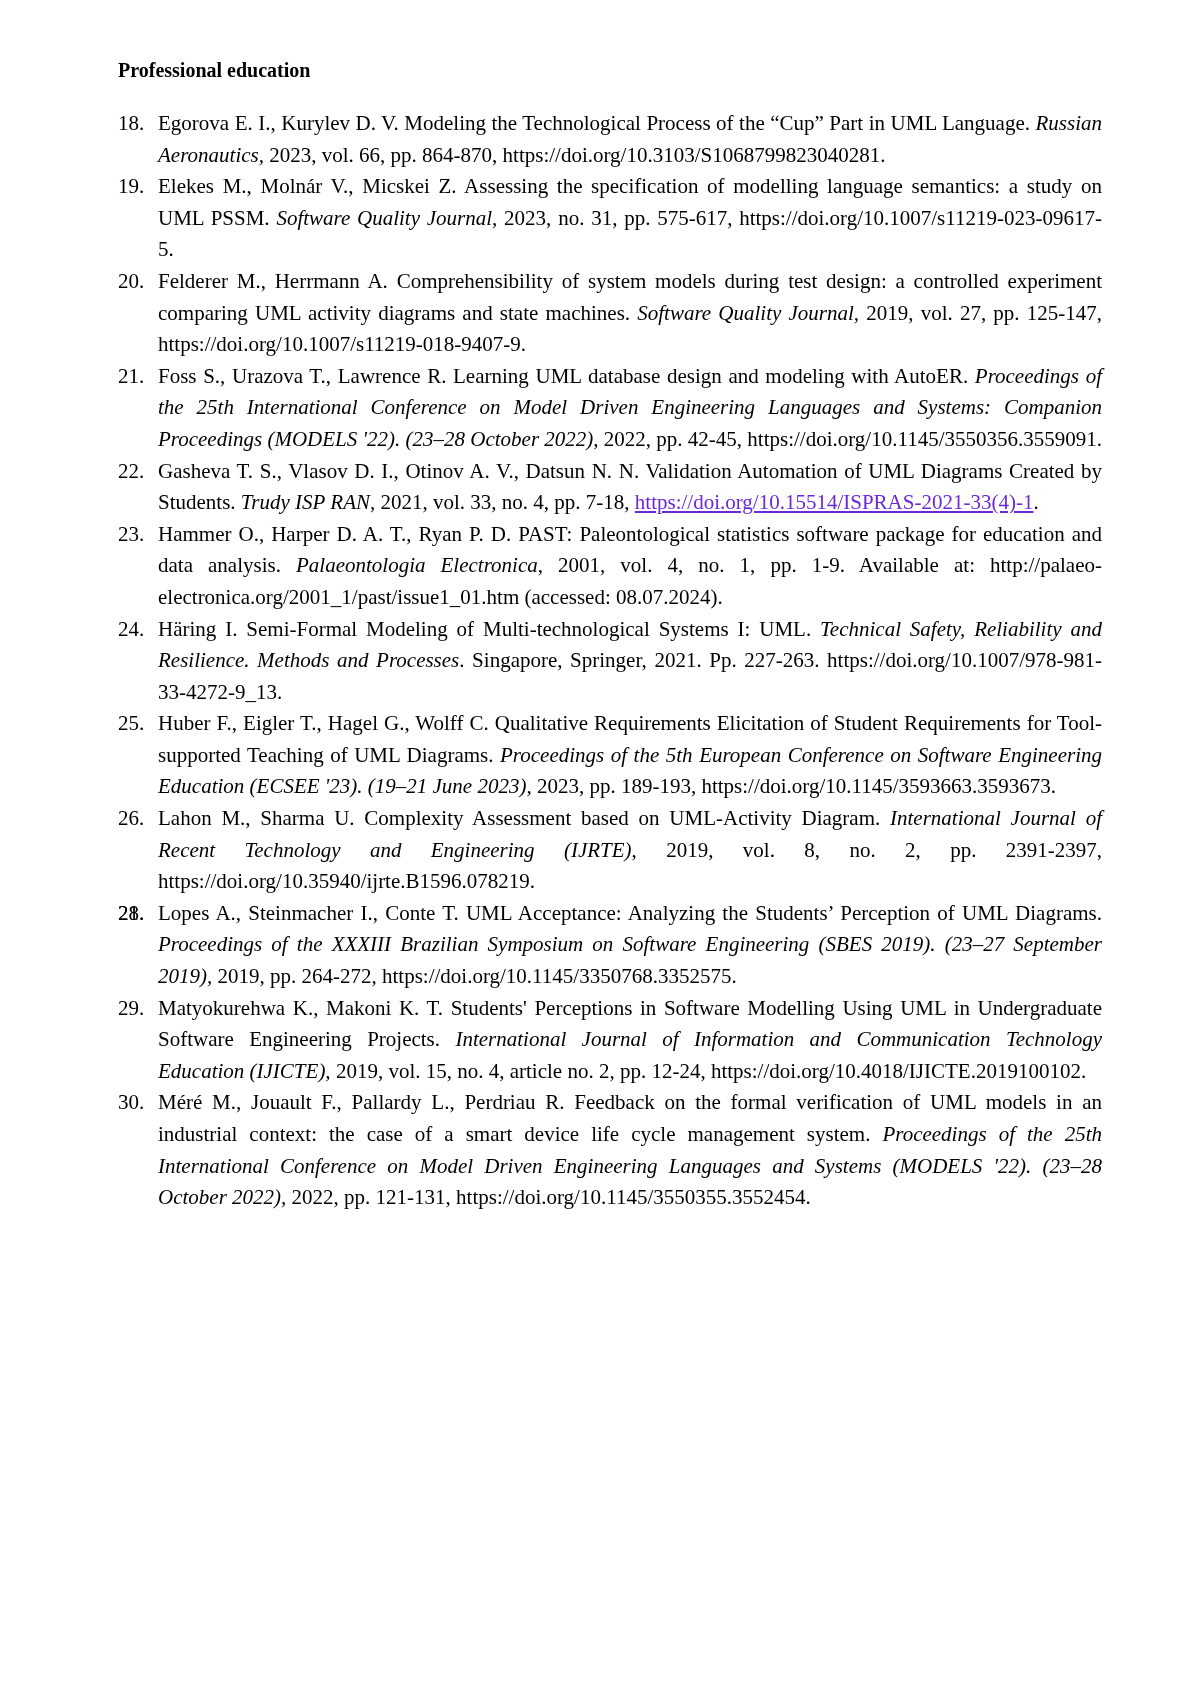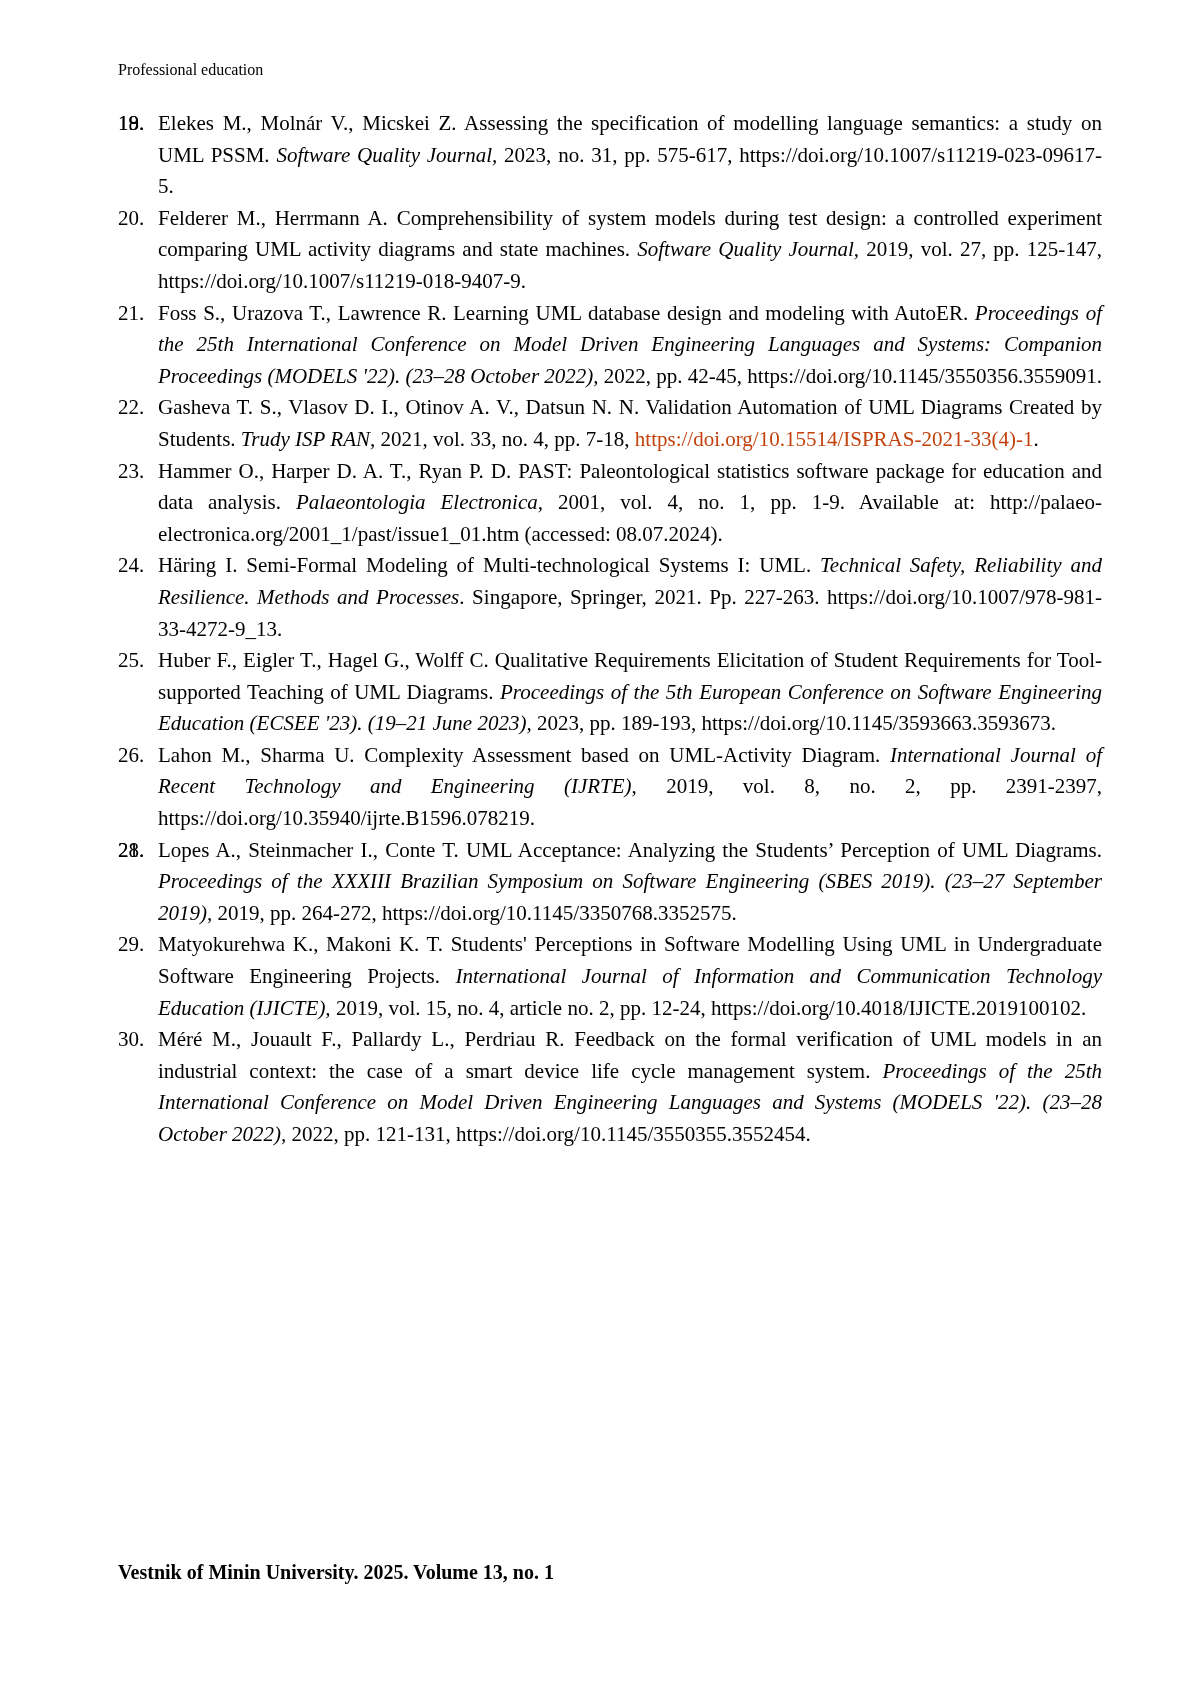--- a/index.html
+++ b/index.html
@@ -15,22 +15,22 @@
     color: #000000;
   }
   .page {
     position: absolute;
     inset: 0;
     box-sizing: border-box;
     padding: 58px 98px 0 118px;
     background: #ffffff;
   }
   .running-header {
-    font-weight: normal;
-    font-size: 16px;
+    font-weight: bold;
+    font-size: 20px;
     line-height: 24px;
   }
   .refs {
     list-style: none;
     margin: 26px 0 8px 0;
     padding: 0;
     font-size: 21px;
     line-height: 31.6px;
   }
   .ref {
@@ -42,48 +42,48 @@
   .ref-num {
     position: absolute;
     left: 0;
     top: 0;
     width: 36px;
   }
   .seg-normal { font-style: normal; }
   .seg-italic { font-style: italic; }
   .seg-link {
     font-style: normal;
-    color: #c2410c;
+    text-decoration: underline;
+    color: #6d28d9;
     cursor: pointer;
   }
   .running-footer {
     position: absolute;
     left: 118px;
     top: 1560px;
     font-weight: bold;
     font-size: 20px;
     line-height: 24px;
   }
 </style>
 </head>
 <body>
 
 <div class="page">
   <div class="running-header">Professional education</div>
 
   <ol class="refs">
-      <li class="ref"><span class="ref-num">18.</span></li>
+      <li class="ref"><span class="ref-num">18.</span><span class="ref-text"><span class="seg-normal">Egorova E. I., Kurylev D. V. Modeling the Technological Process of the “Cup” Part in UML Language. </span><span class="seg-italic">Russian Aeronautics,</span><span class="seg-normal"> 2023, vol. 66, pp. 864-870, https://doi.org/10.3103/S1068799823040281.</span></span></li>
       <li class="ref"><span class="ref-num">19.</span><span class="ref-text"><span class="seg-normal">Elekes M., Molnár V., Micskei Z. Assessing the specification of modelling language semantics: a study on UML PSSM. </span><span class="seg-italic">Software Quality Journal,</span><span class="seg-normal"> 2023, no. 31, pp. 575-617, https://doi.org/10.1007/s11219-023-09617-5.</span></span></li>
       <li class="ref"><span class="ref-num">20.</span><span class="ref-text"><span class="seg-normal">Felderer M., Herrmann A. Comprehensibility of system models during test design: a controlled experiment comparing UML activity diagrams and state machines. </span><span class="seg-italic">Software Quality Journal,</span><span class="seg-normal"> 2019, vol. 27, pp. 125-147, https://doi.org/10.1007/s11219-018-9407-9.</span></span></li>
       <li class="ref"><span class="ref-num">21.</span><span class="ref-text"><span class="seg-normal">Foss S., Urazova T., Lawrence R. Learning UML database design and modeling with AutoER. </span><span class="seg-italic">Proceedings of the 25th International Conference on Model Driven Engineering Languages and Systems: Companion Proceedings (MODELS '22). (23–28 October 2022),</span><span class="seg-normal"> 2022, pp. 42-45, https://doi.org/10.1145/3550356.3559091.</span></span></li>
       <li class="ref"><span class="ref-num">22.</span><span class="ref-text"><span class="seg-normal">Gasheva T. S., Vlasov D. I., Otinov A. V., Datsun N. N. Validation Automation of UML Diagrams Created by Students. </span><span class="seg-italic">Trudy ISP RAN,</span><span class="seg-normal"> 2021, vol. 33, no. 4, pp. 7-18, </span><span class="seg-link">https://doi.org/10.15514/ISPRAS-2021-33(4)-1</span><span class="seg-normal">.</span></span></li>
       <li class="ref"><span class="ref-num">23.</span><span class="ref-text"><span class="seg-normal">Hammer O., Harper D. A. T., Ryan P. D. PAST: Paleontological statistics software package for education and data analysis. </span><span class="seg-italic">Palaeontologia Electronica,</span><span class="seg-normal"> 2001, vol. 4, no. 1, pp. 1-9. Available at: http://palaeo-electronica.org/2001_1/past/issue1_01.htm (accessed: 08.07.2024).</span></span></li>
       <li class="ref"><span class="ref-num">24.</span><span class="ref-text"><span class="seg-normal">Häring I. Semi-Formal Modeling of Multi-technological Systems I: UML. </span><span class="seg-italic">Technical Safety, Reliability and Resilience. Methods and Processes</span><span class="seg-normal">. Singapore, Springer, 2021. Pp. 227-263. https://doi.org/10.1007/978-981-33-4272-9_13.</span></span></li>
       <li class="ref"><span class="ref-num">25.</span><span class="ref-text"><span class="seg-normal">Huber F., Eigler T., Hagel G., Wolff C. Qualitative Requirements Elicitation of Student Requirements for Tool-supported Teaching of UML Diagrams. </span><span class="seg-italic">Proceedings of the 5th European Conference on Software Engineering Education (ECSEE '23). (19–21 June 2023),</span><span class="seg-normal"> 2023, pp. 189-193, https://doi.org/10.1145/3593663.3593673.</span></span></li>
       <li class="ref"><span class="ref-num">26.</span><span class="ref-text"><span class="seg-normal">Lahon M., Sharma U. Complexity Assessment based on UML-Activity Diagram. </span><span class="seg-italic">International Journal of Recent Technology and Engineering (IJRTE)</span><span class="seg-normal">, 2019, vol. 8, no. 2, pp. 2391-2397, https://doi.org/10.35940/ijrte.B1596.078219.</span></span></li>
       <li class="ref"><span class="ref-num">21.</span></li>
       <li class="ref"><span class="ref-num">28.</span><span class="ref-text"><span class="seg-normal">Lopes A., Steinmacher I., Conte T. UML Acceptance: Analyzing the Students’ Perception of UML Diagrams. </span><span class="seg-italic">Proceedings of the XXXIII Brazilian Symposium on Software Engineering (SBES 2019). (23–27 September 2019),</span><span class="seg-normal"> 2019, pp. 264-272, https://doi.org/10.1145/3350768.3352575.</span></span></li>
       <li class="ref"><span class="ref-num">29.</span><span class="ref-text"><span class="seg-normal">Matyokurehwa K., Makoni K. T. Students' Perceptions in Software Modelling Using UML in Undergraduate Software Engineering Projects. </span><span class="seg-italic">International Journal of Information and Communication Technology Education (IJICTE),</span><span class="seg-normal"> 2019, vol. 15, no. 4, article no. 2, pp. 12-24, https://doi.org/10.4018/IJICTE.2019100102.</span></span></li>
       <li class="ref"><span class="ref-num">30.</span><span class="ref-text"><span class="seg-normal">Méré M., Jouault F., Pallardy L., Perdriau R. Feedback on the formal verification of UML models in an industrial context: the case of a smart device life cycle management system. </span><span class="seg-italic">Proceedings of the 25th International Conference on Model Driven Engineering Languages and Systems (MODELS '22). (23–28 October 2022),</span><span class="seg-normal"> 2022, pp. 121-131, https://doi.org/10.1145/3550355.3552454.</span></span></li>
     </ol>
 
-  <div class="running-footer">Vestnik of Minin University. 2025. Volume 13, no. 1</div>
 </div>
 
 </body></html>

